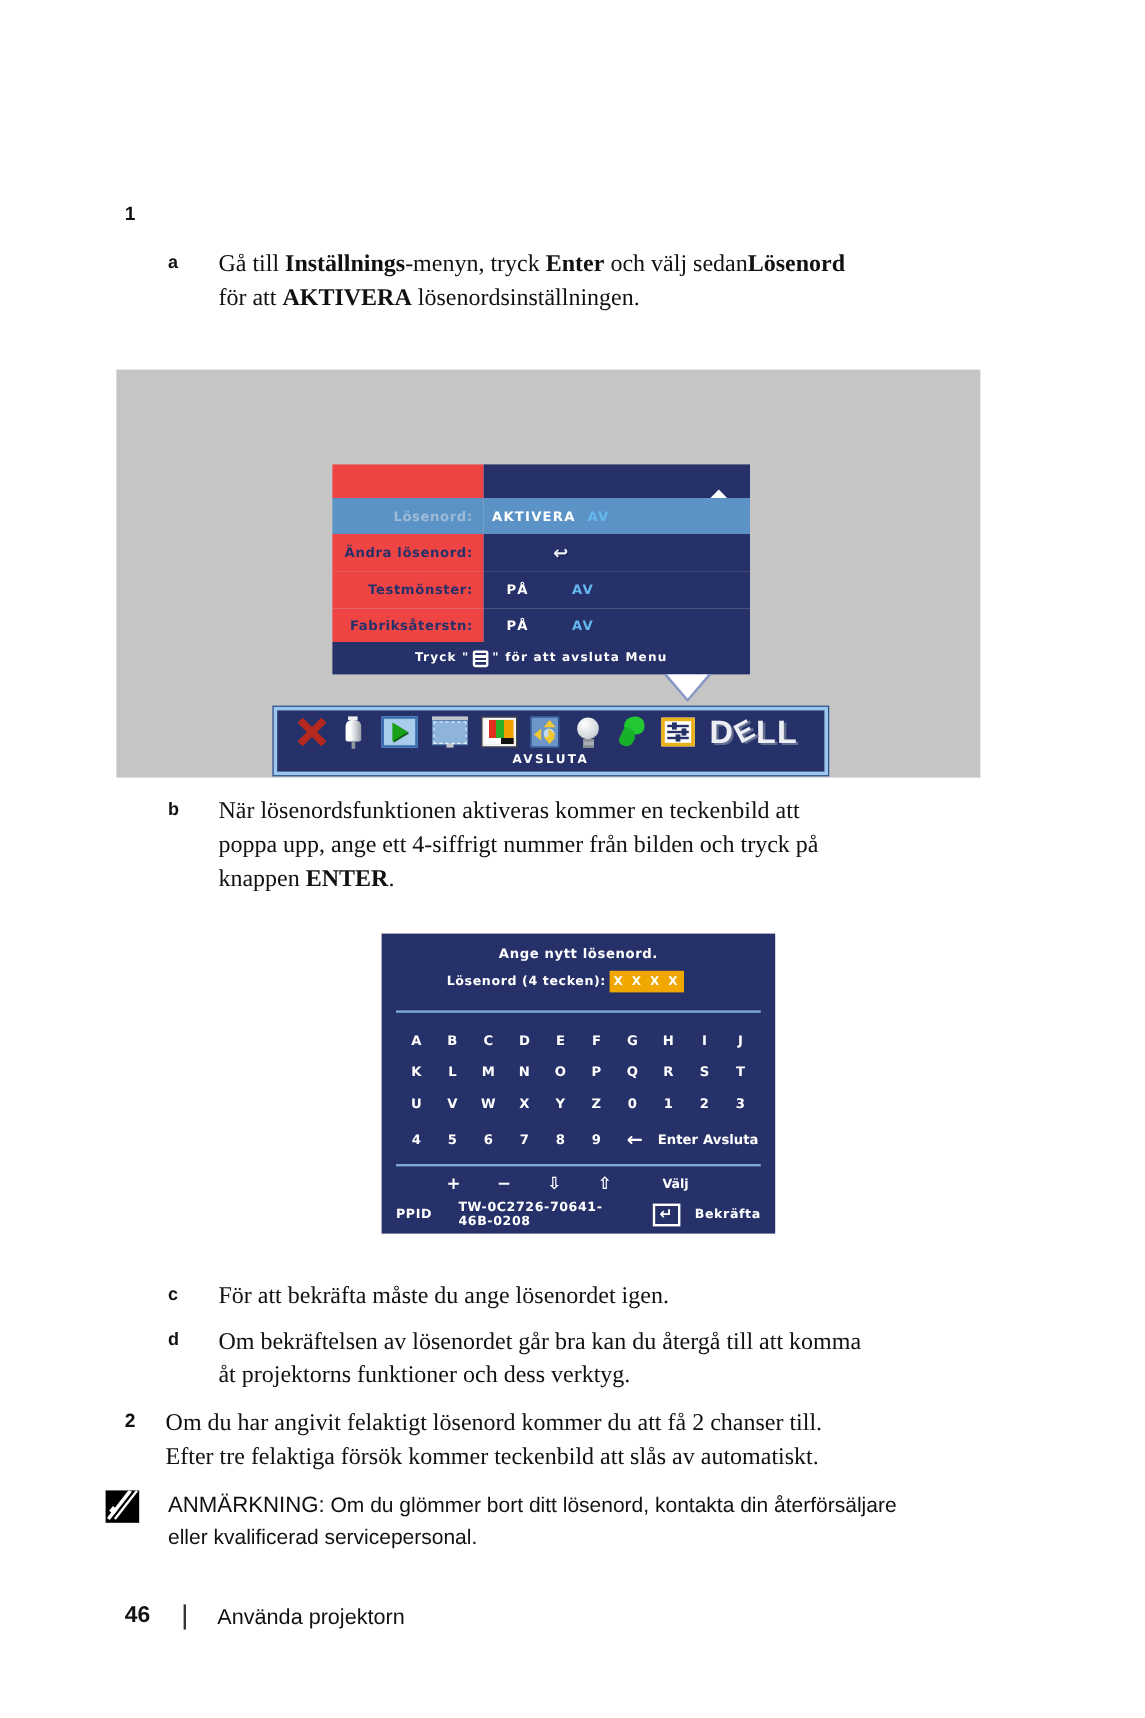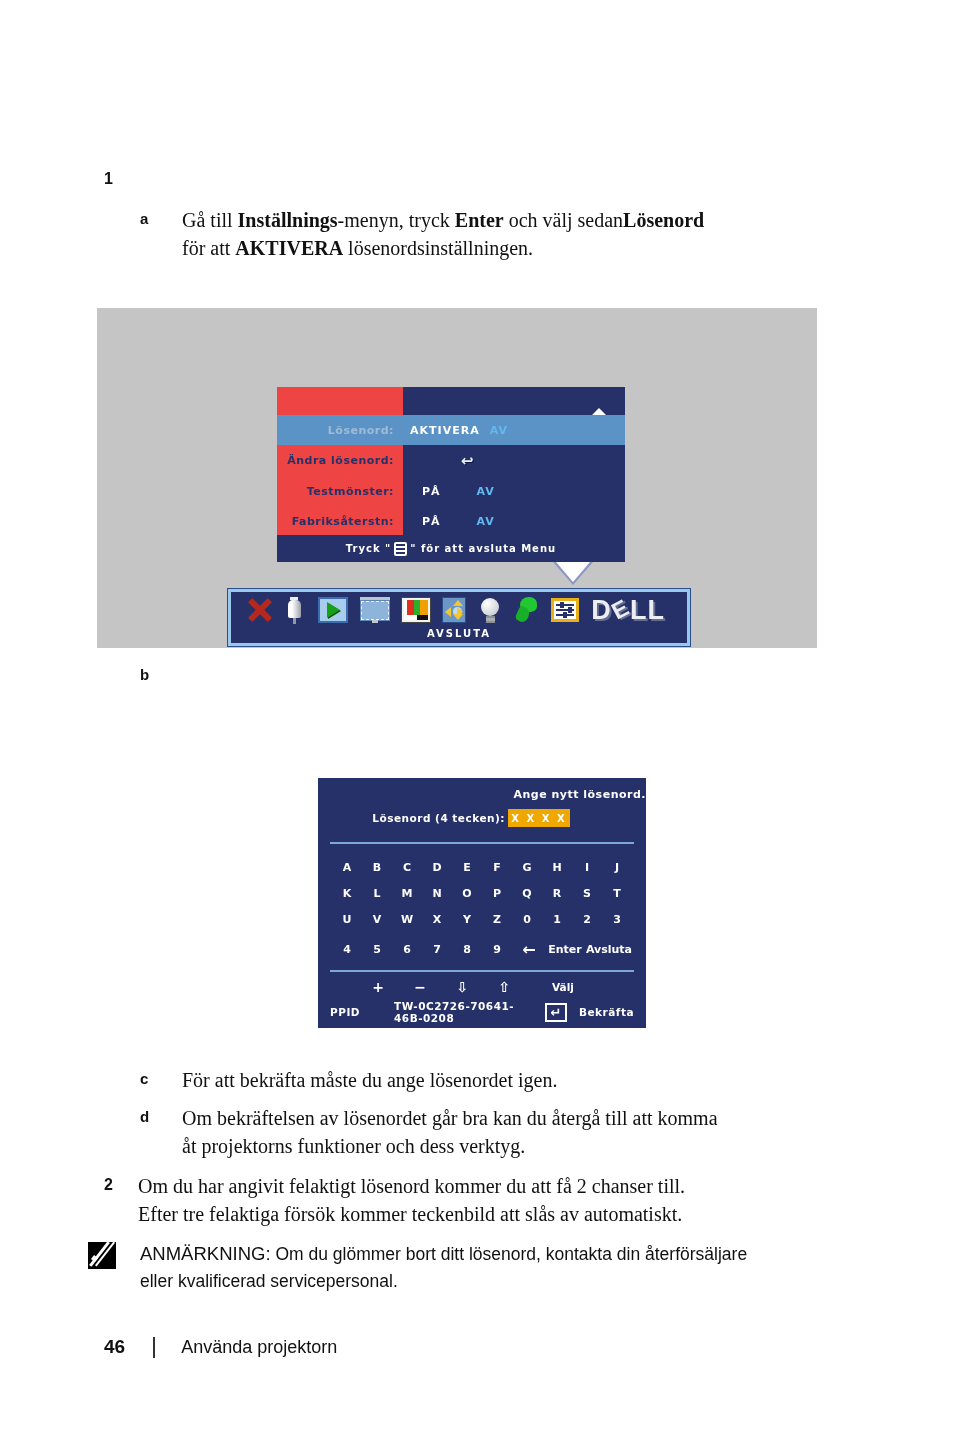--- a/index.html
+++ b/index.html
@@ -95,41 +95,41 @@
   .icon-settings i:nth-child(3)::after{left:7px}
   #dell{margin-left:auto;margin-right:12px;font-family:"Liberation Sans",sans-serif;font-weight:bold;
         font-size:27px;color:#ECEEF4;letter-spacing:1px;text-shadow:2px 2px 0 rgba(110,120,150,.85);
         display:flex;align-items:center}
   #dell .e{display:inline-block;transform:rotate(-28deg) translateY(-1px);font-size:23px;margin:0 1px}
   #tb-exit{position:absolute;left:0;bottom:4px;width:100%;text-align:center;color:#fff;
      font-family:"DejaVu Sans",sans-serif;font-weight:bold;font-size:10px;letter-spacing:2px}
   
   #panel{position:absolute;left:318px;top:778px;width:328px;height:250px;background:var(--navy);
          font-family:"DejaVu Sans",sans-serif;font-weight:bold;color:#fff}
-  #panel .ttl{position:absolute;top:10px;width:100%;text-align:right;font-size:11px;letter-spacing:.5px}
+  #panel .ttl{position:absolute;top:10px;width:100%;text-align:center;font-size:11px;letter-spacing:.5px}
   #fld-label{position:absolute;top:34px;right:141px;font-size:10.5px;letter-spacing:.5px}
   #fld-value{position:absolute;top:31px;left:190px;width:62px;height:18px;background:var(--orange);
              display:flex;align-items:center;justify-content:center;font-size:10px;letter-spacing:2px}
   .pdiv{position:absolute;left:12px;right:12px;height:2px;background:#7FA8D8}
   #pdiv1{top:64px}#pdiv2{top:192px}
   #key-grid{position:absolute;top:76px;left:14px;right:14px}
   .key-row{display:flex;justify-content:space-between;height:26px;align-items:center}
   .key{width:30px;text-align:center;font-size:11px}
   #digit-row{position:absolute;top:158px;left:14px;right:14px;height:26px;display:flex;align-items:center}
   #digit-keys{display:flex}
   #bksp{width:44px;text-align:center;font-size:16px;letter-spacing:-2px}
   #enter-key{width:58px;text-align:center;font-size:11px}
   #exit-key{margin-left:auto;font-size:11px}
   .nav-row{position:absolute;top:198px;left:52px;right:14px;height:22px;display:flex;
            align-items:center;gap:26px;font-size:14px}
   .nav-row .gl{width:16px;text-align:center}
   .nav-row .lbl{font-size:10.5px;margin-left:14px}
   .ppid-row{position:absolute;top:222px;left:12px;right:12px;height:24px;display:flex;align-items:center;
             font-size:10.5px;letter-spacing:.5px}
-  #ppid-val{margin-left:34px}
+  #ppid-val{margin-left:22px}
   .confirm-box{margin-left:18px;width:28px;height:19px;border:2px solid #fff;display:flex;
                align-items:center;justify-content:center;font-size:13px}
   #confirm-lbl{margin-left:12px}
   
   #note{position:absolute;left:88px;top:1240px;width:745px;
         font-family:"Liberation Sans",sans-serif;font-size:17.5px;line-height:27px}
   #note-icon{position:absolute;left:0;top:2px;width:28px;height:27px;background:#000;overflow:hidden}
   #note-icon i{position:absolute;width:3px;height:30px;background:#fff;transform:rotate(38deg)}
   #note-icon i:nth-child(1){left:10px;top:-3px}
   #note-icon i:nth-child(2){left:16px;top:-3px;width:2px}
@@ -258,20 +258,21 @@
             <span>L</span>
             <span>L</span>
           </span>
       </div>
       <div id="tb-exit">AVSLUTA</div>
     </div>
   </div>
 
   <div class="step" style="left:140px;top:662px;width:700px">
     <span class="marker" style="width:42px;font-size:15px">b</span>
+    <span class="stext"><span>När lösenordsfunktionen aktiveras kommer en teckenbild att</span><br><span>poppa upp, ange ett 4-siffrigt nummer från bilden och tryck på</span><br><span>knappen </span><span class="b">ENTER</span><span>.</span></span>
   </div>
 
   <div id="panel">
     <div class="ttl">Ange nytt lösenord.</div>
     <div id="fld-label">Lösenord (4 tecken):</div>
     <div id="fld-value">X X X X</div>
     <div class="pdiv" id="pdiv1"></div>
     <div id="key-grid">
         <div class="key-row">
           <span class="key">A</span>

